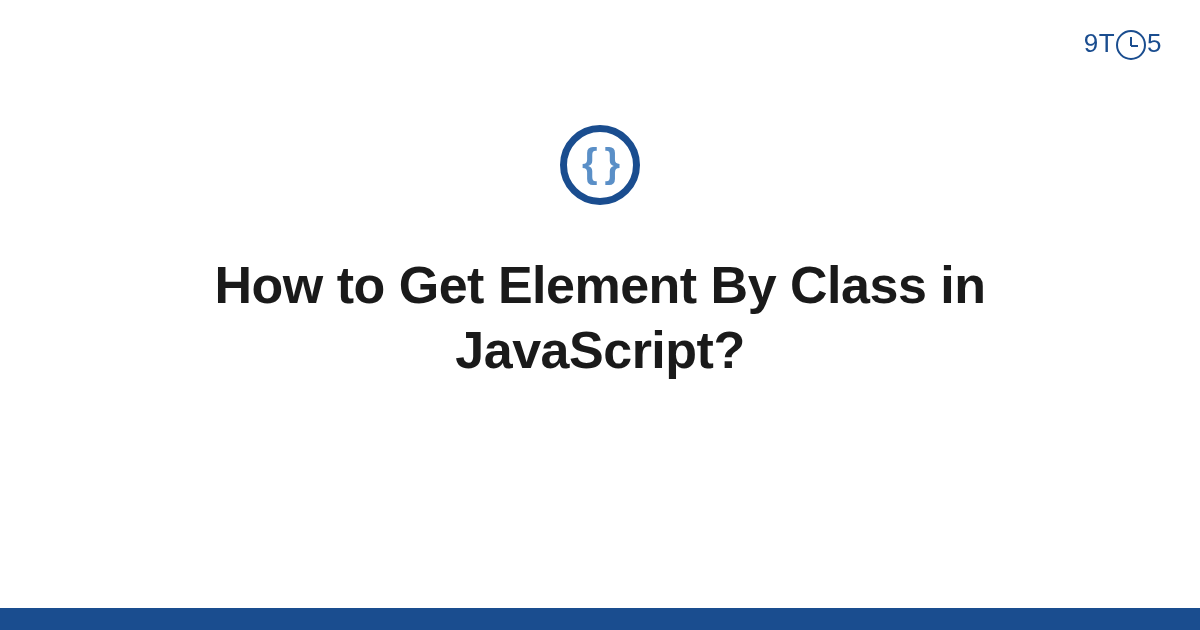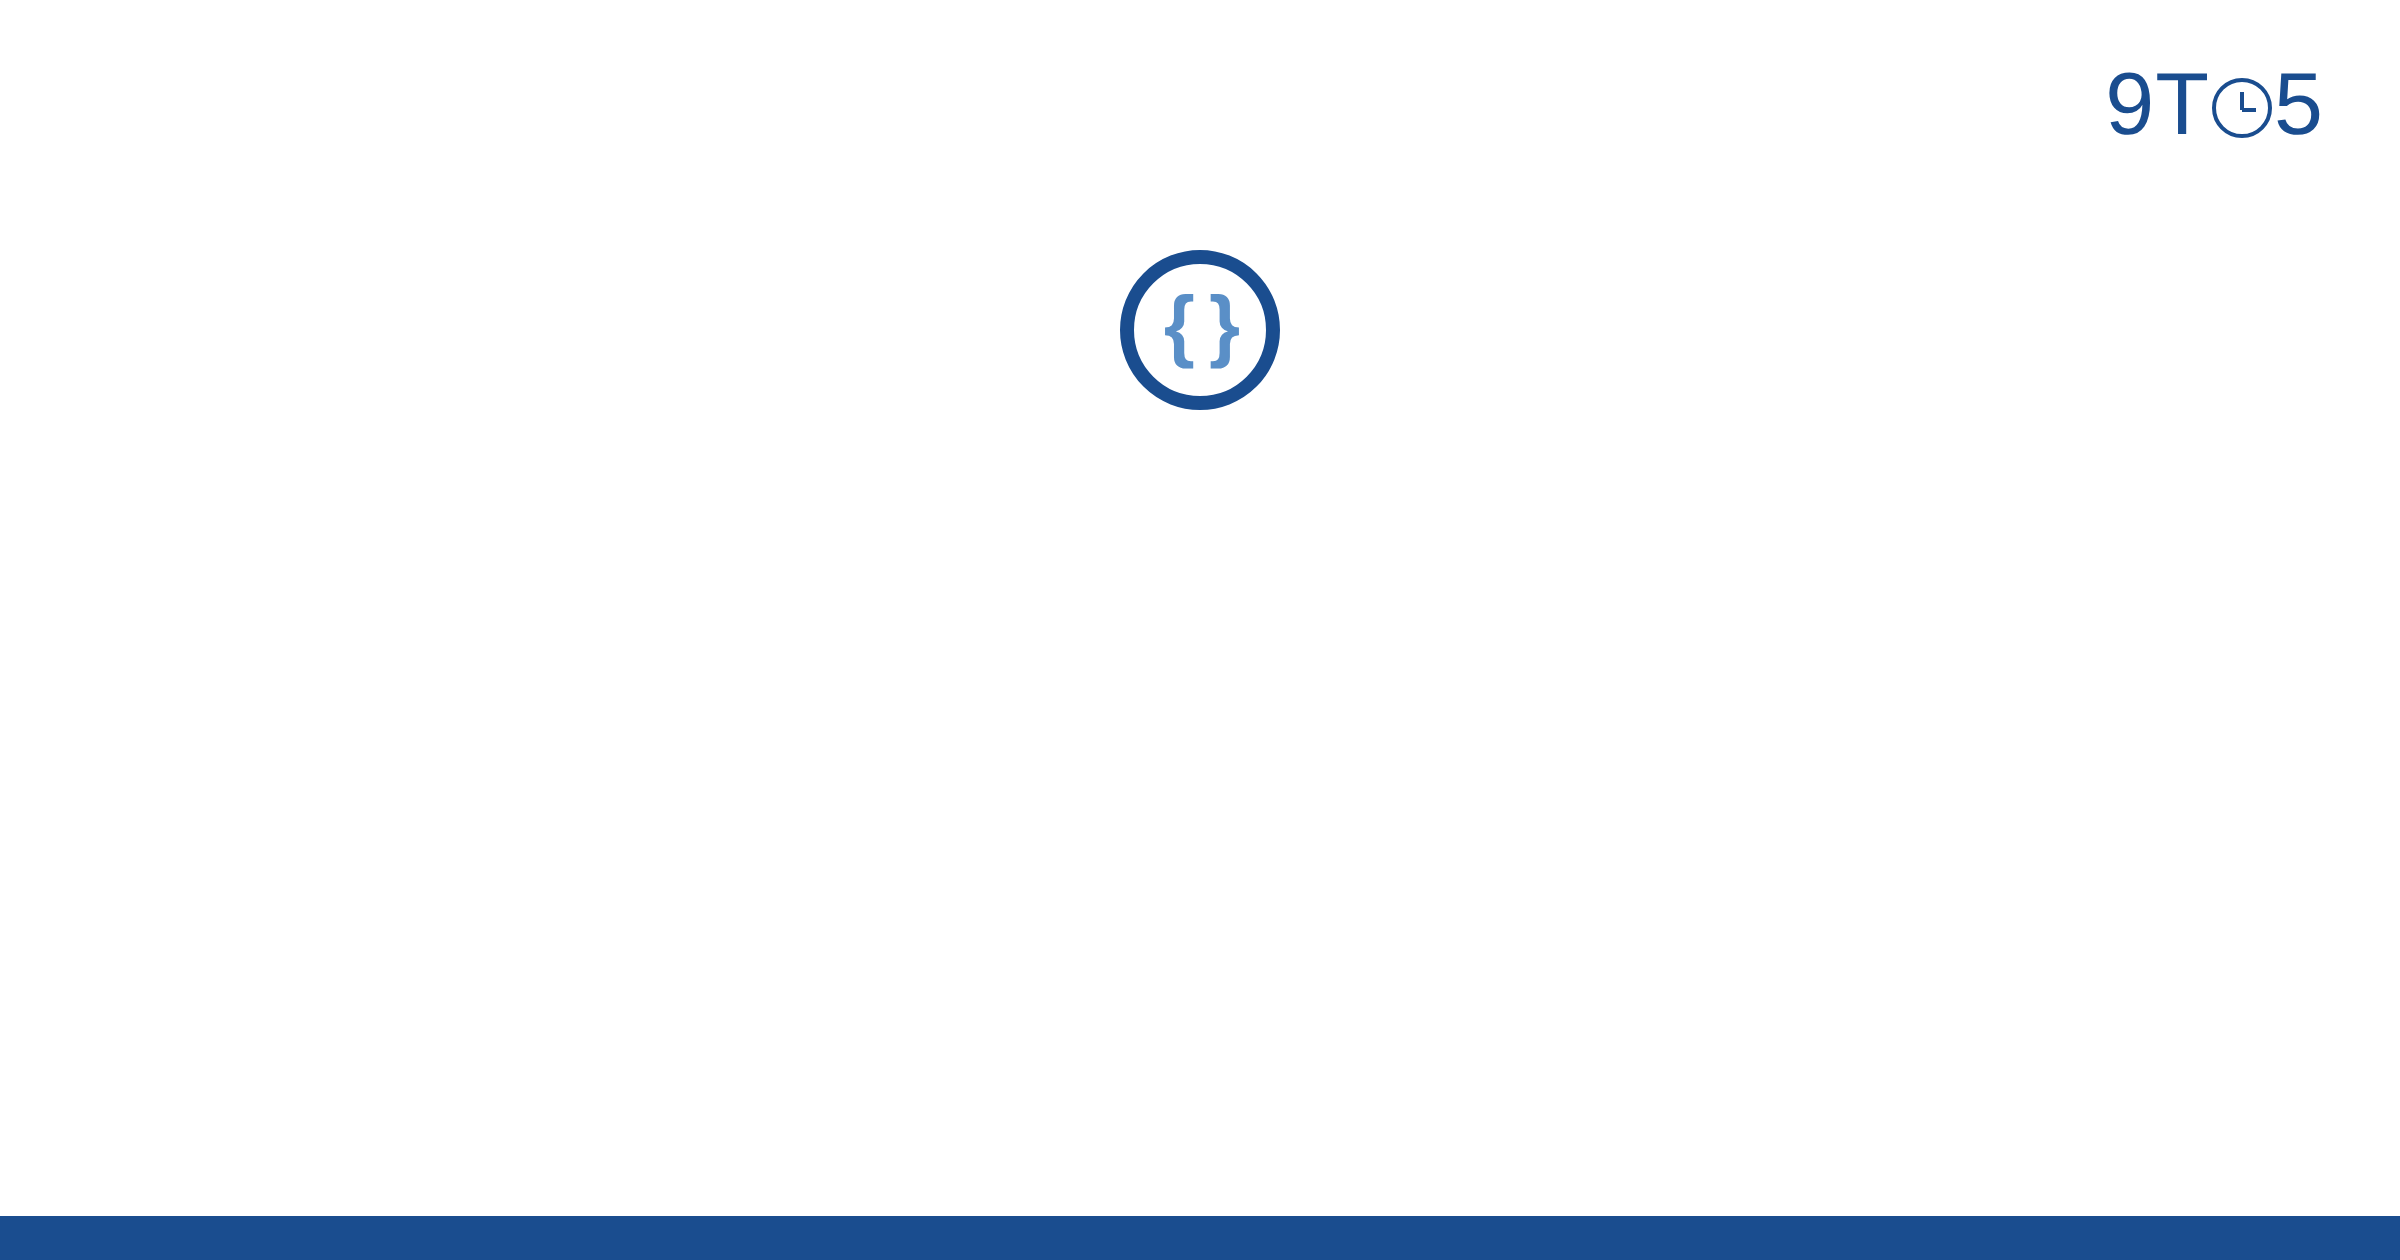--- a/index.html
+++ b/index.html
@@ -12,21 +12,21 @@
       height: 630px;
       font-family: -apple-system, BlinkMacSystemFont, "Segoe UI", Helvetica, Arial, sans-serif;
       background: #ffffff;
       position: relative;
       overflow: hidden;
     }
     .site-logo {
       position: absolute;
       top: 28px;
       right: 38px;
-      font-size: 44px;
+      font-size: 26px;
       font-weight: 400;
       color: #1a4d8f;
       letter-spacing: 0.5px;
       display: flex;
       align-items: center;
     }
     .logo-9t {
       font-weight: 400;
     }
     .logo-clock {
@@ -119,15 +119,16 @@
 <div class="site-logo">
   <span class="logo-9t">9T</span>
   <span class="logo-clock"></span>
   <span class="logo-5">5</span>
 </div>
 
 <div class="content">
   <div class="code-icon-wrap">
     <span class="code-icon-inner">{ }</span>
   </div>
+  <h1 class="title">How to Get Element By Class in JavaScript?</h1>
 </div>
 
 <div class="bottom-bar"></div>
 
 </body></html>

